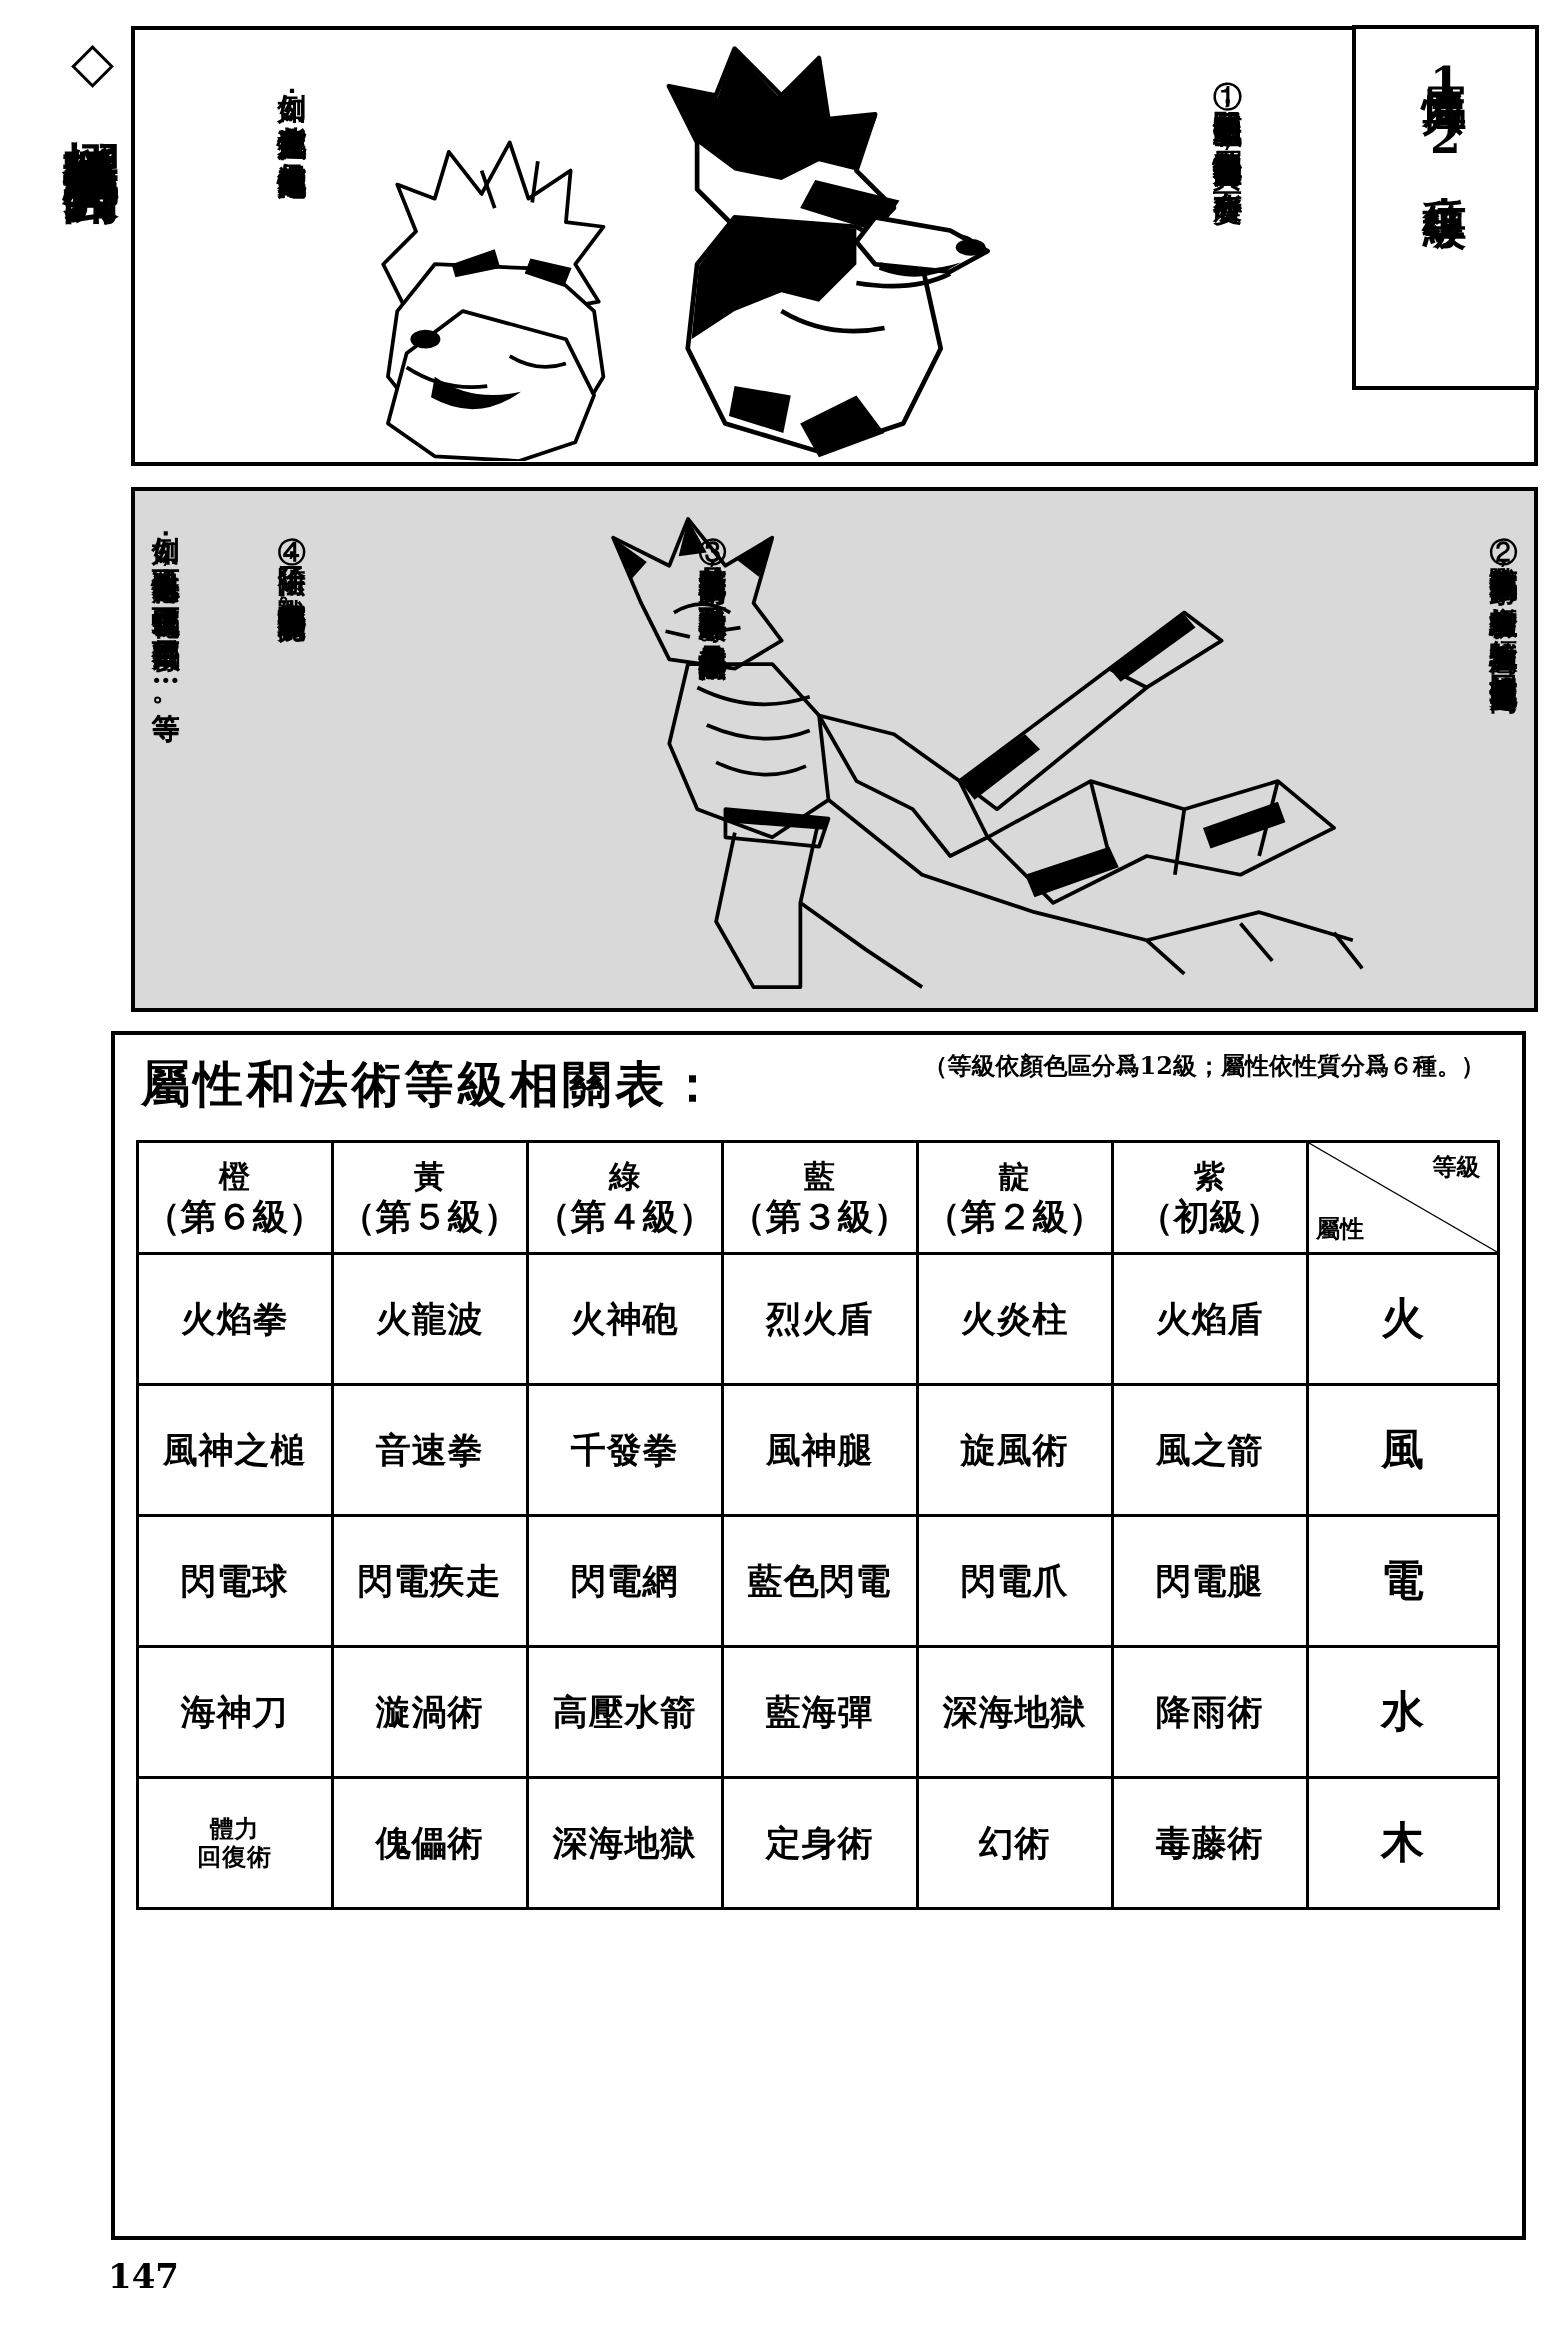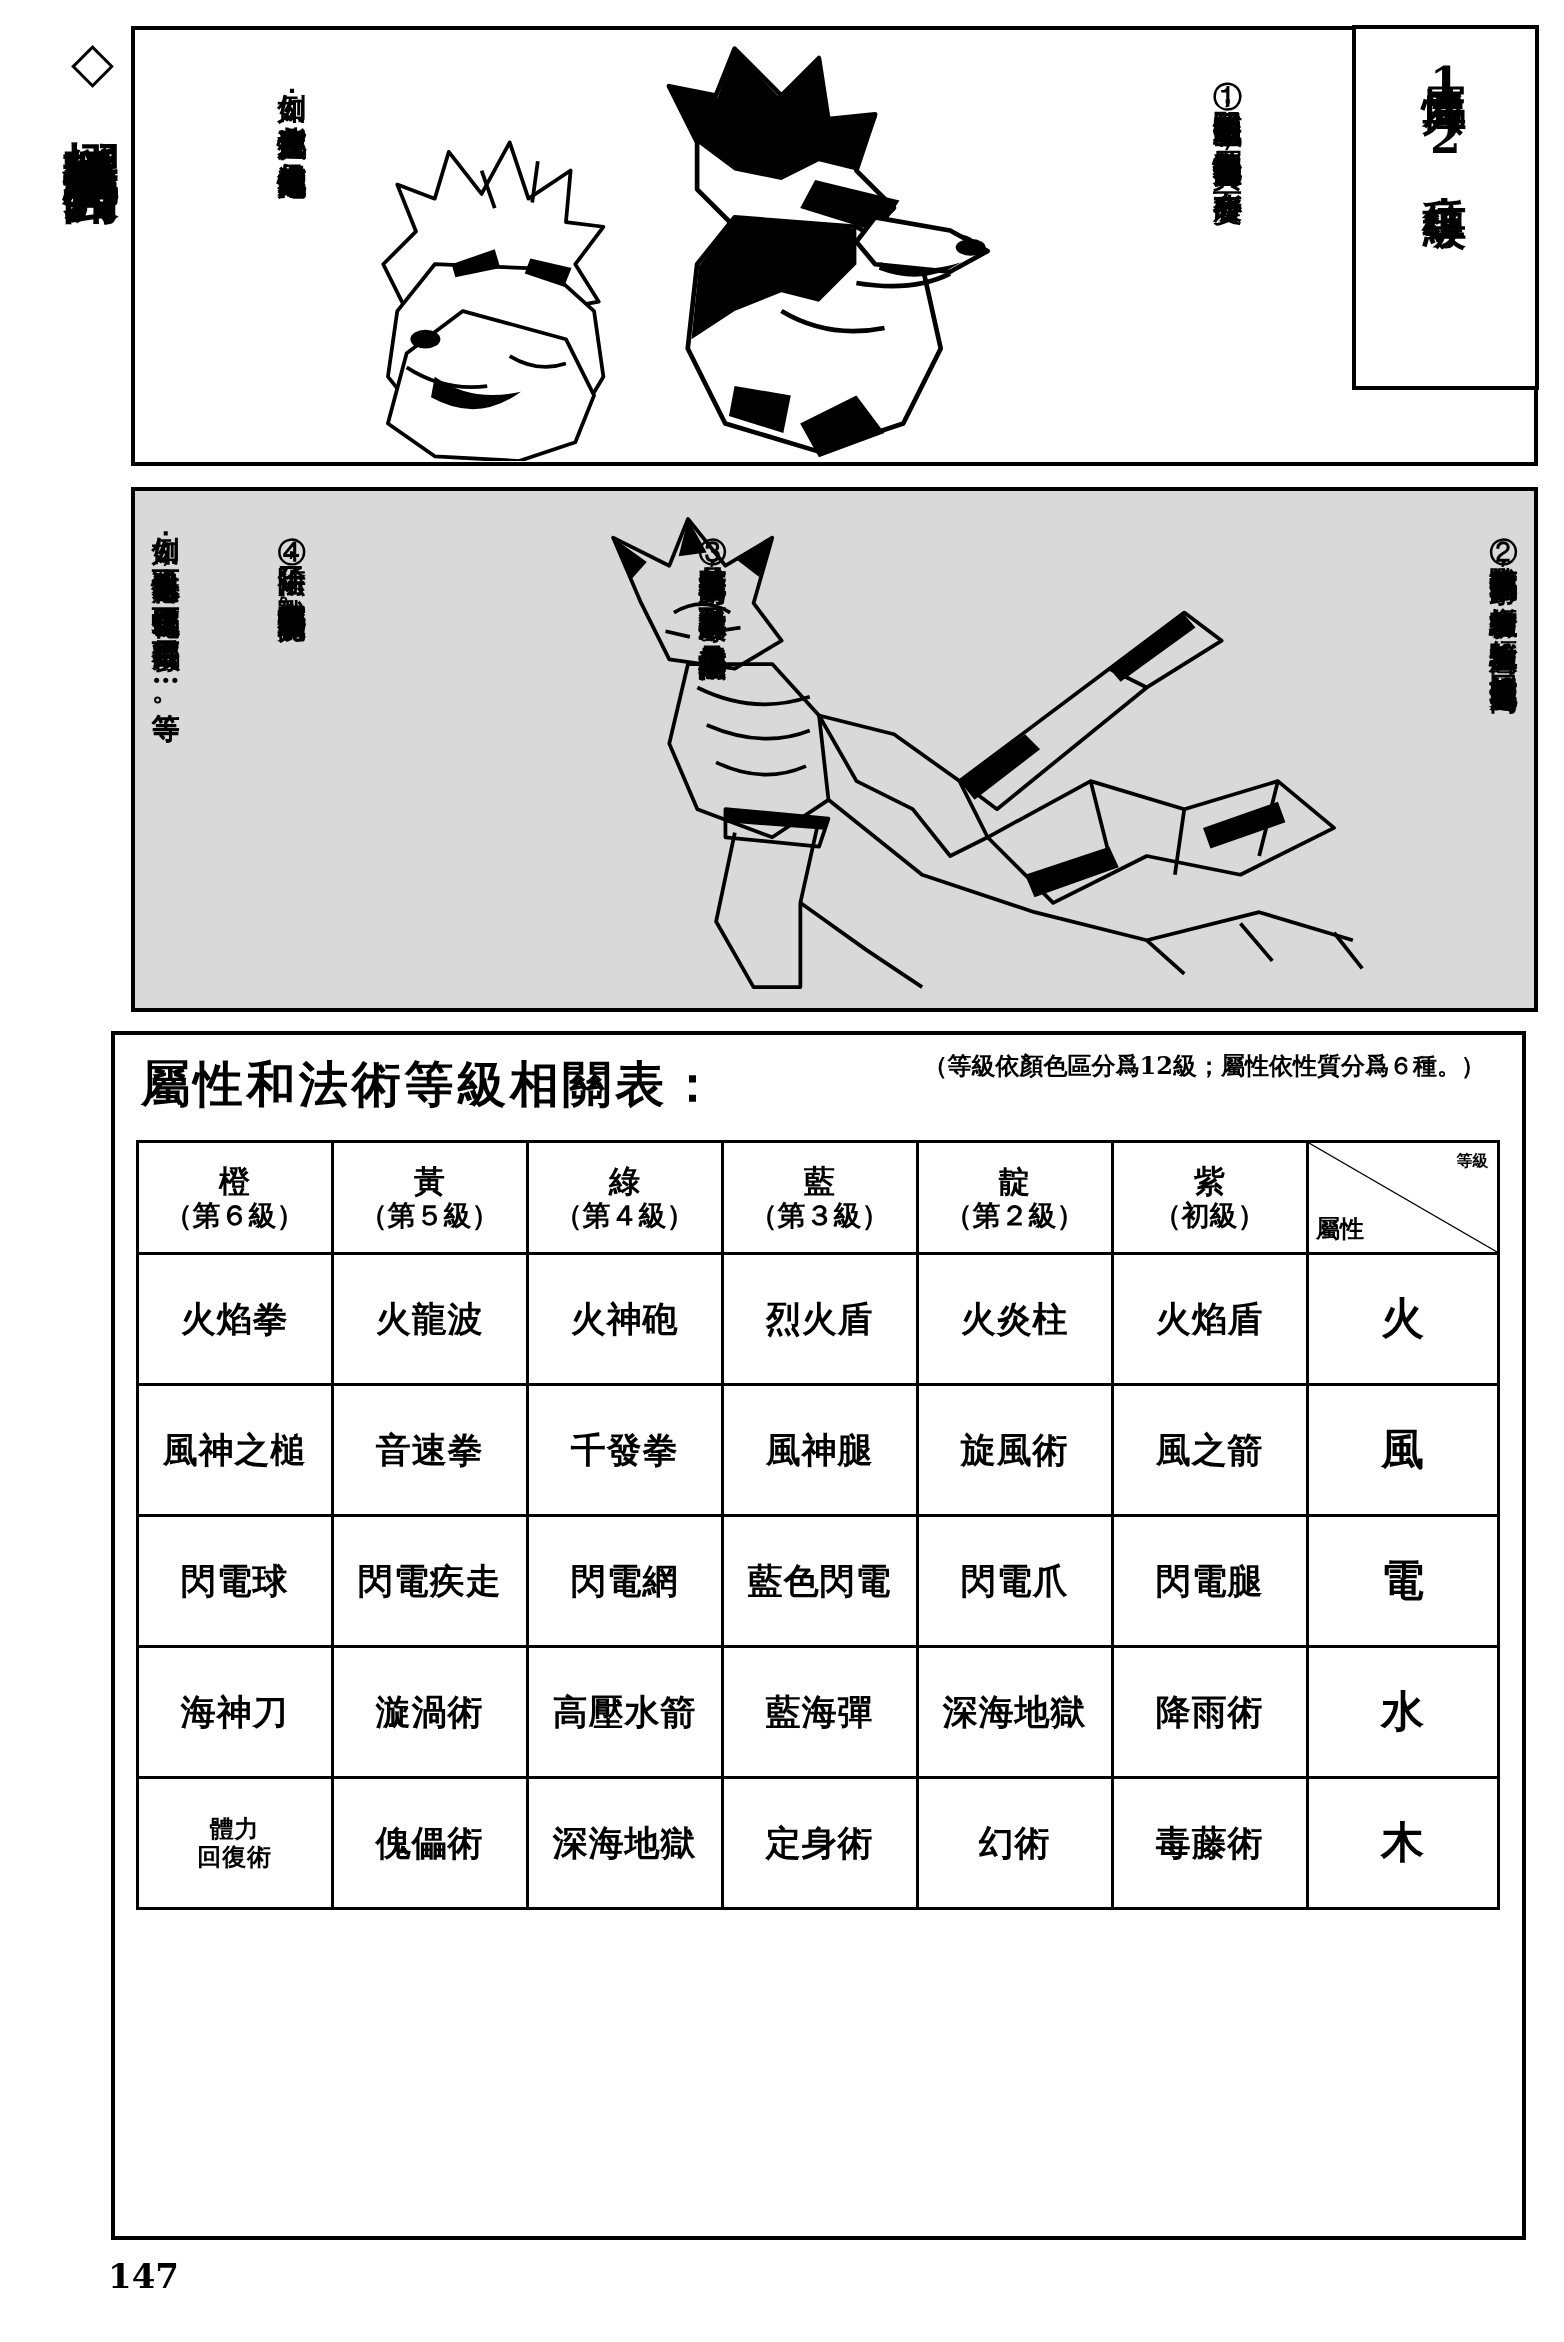--- a/index.html
+++ b/index.html
@@ -189,42 +189,42 @@
     padding: 0;
   }
   table.grid tr { height: 131px; }
   table.grid tr.headrow { height: 112px; }
   .colhead {
     font-size: 31px;
     line-height: 1.18;
   }
   .colhead .lvl {
     display: block;
-    font-size: 28px;
+    font-size: 36px;
   }
   .cell {
     font-size: 35px;
     letter-spacing: 0.9px;
   }
   .cell.small {
     font-size: 24px;
     line-height: 1.15;
   }
   .attr {
     font-size: 43px;
   }
   .corner {
     position: relative;
     font-size: 24px;
   }
   .corner .c-top {
     position: absolute;
     top: 7.5px;
-    right: 8px;
-    font-size: 16px;
+    right: 16px;
+    font-size: 24px;
     text-align: right;
   }
   .corner .c-bot {
     position: absolute;
     bottom: 7.5px;
     left: 7.5px;
     font-size: 24px;
   }
   .corner .slash {
     position: absolute;

